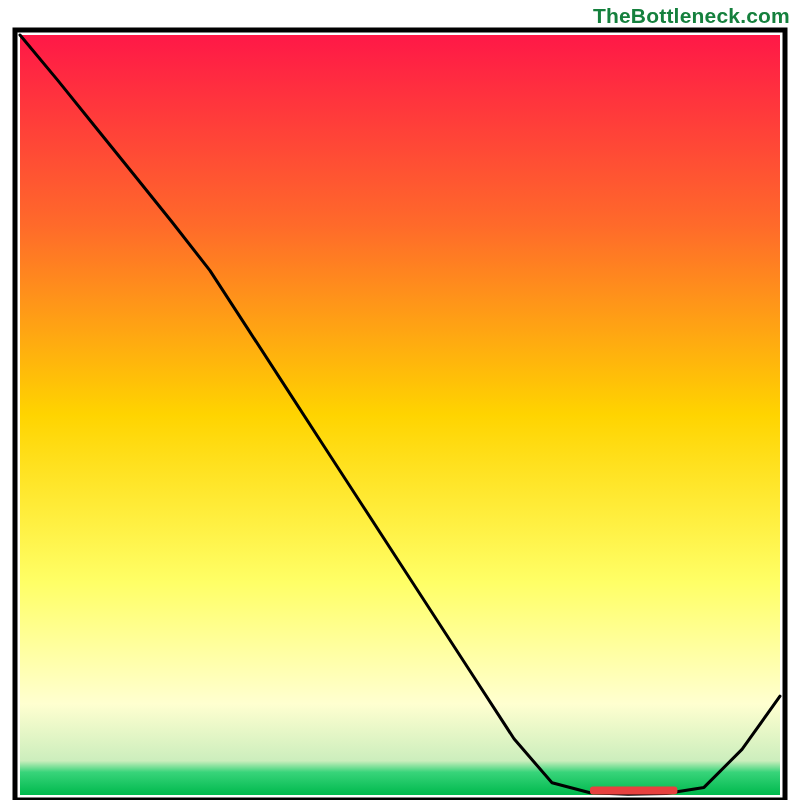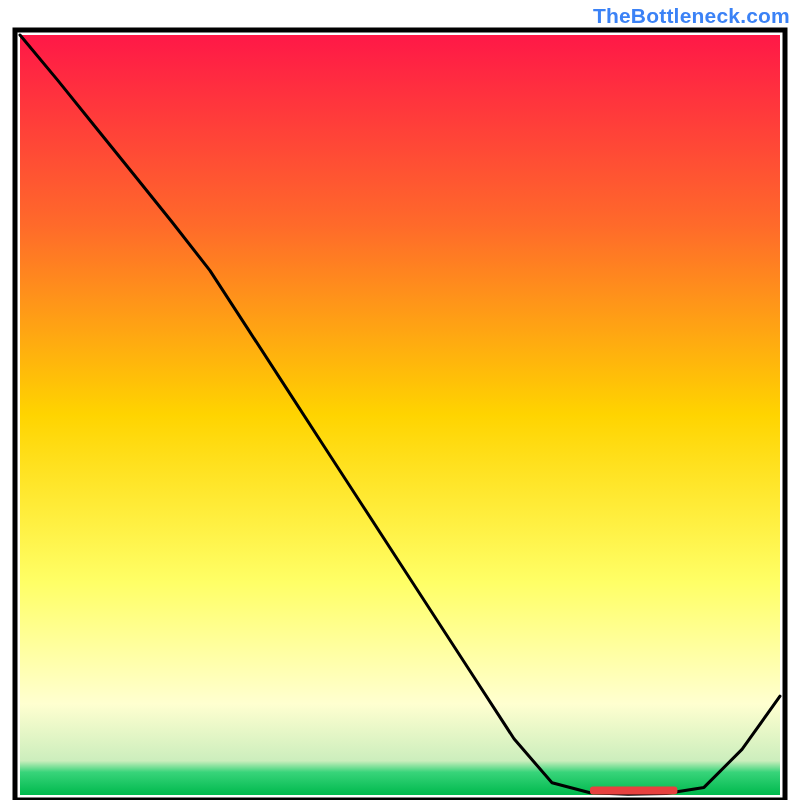--- a/index.html
+++ b/index.html
@@ -15,21 +15,21 @@
     position: relative;
     width: 800px;
     height: 800px;
   }
   .attr {
     position: absolute;
     top: 4px;
     right: 10px;
     font-size: 21px;
     font-weight: 600;
-    color: #3b82f6;
+    color: #15803d;
     letter-spacing: 0.2px;
   }
   svg {
     position: absolute;
     left: 0;
     top: 0;
   }
 </style>
 </head>
 <body>

